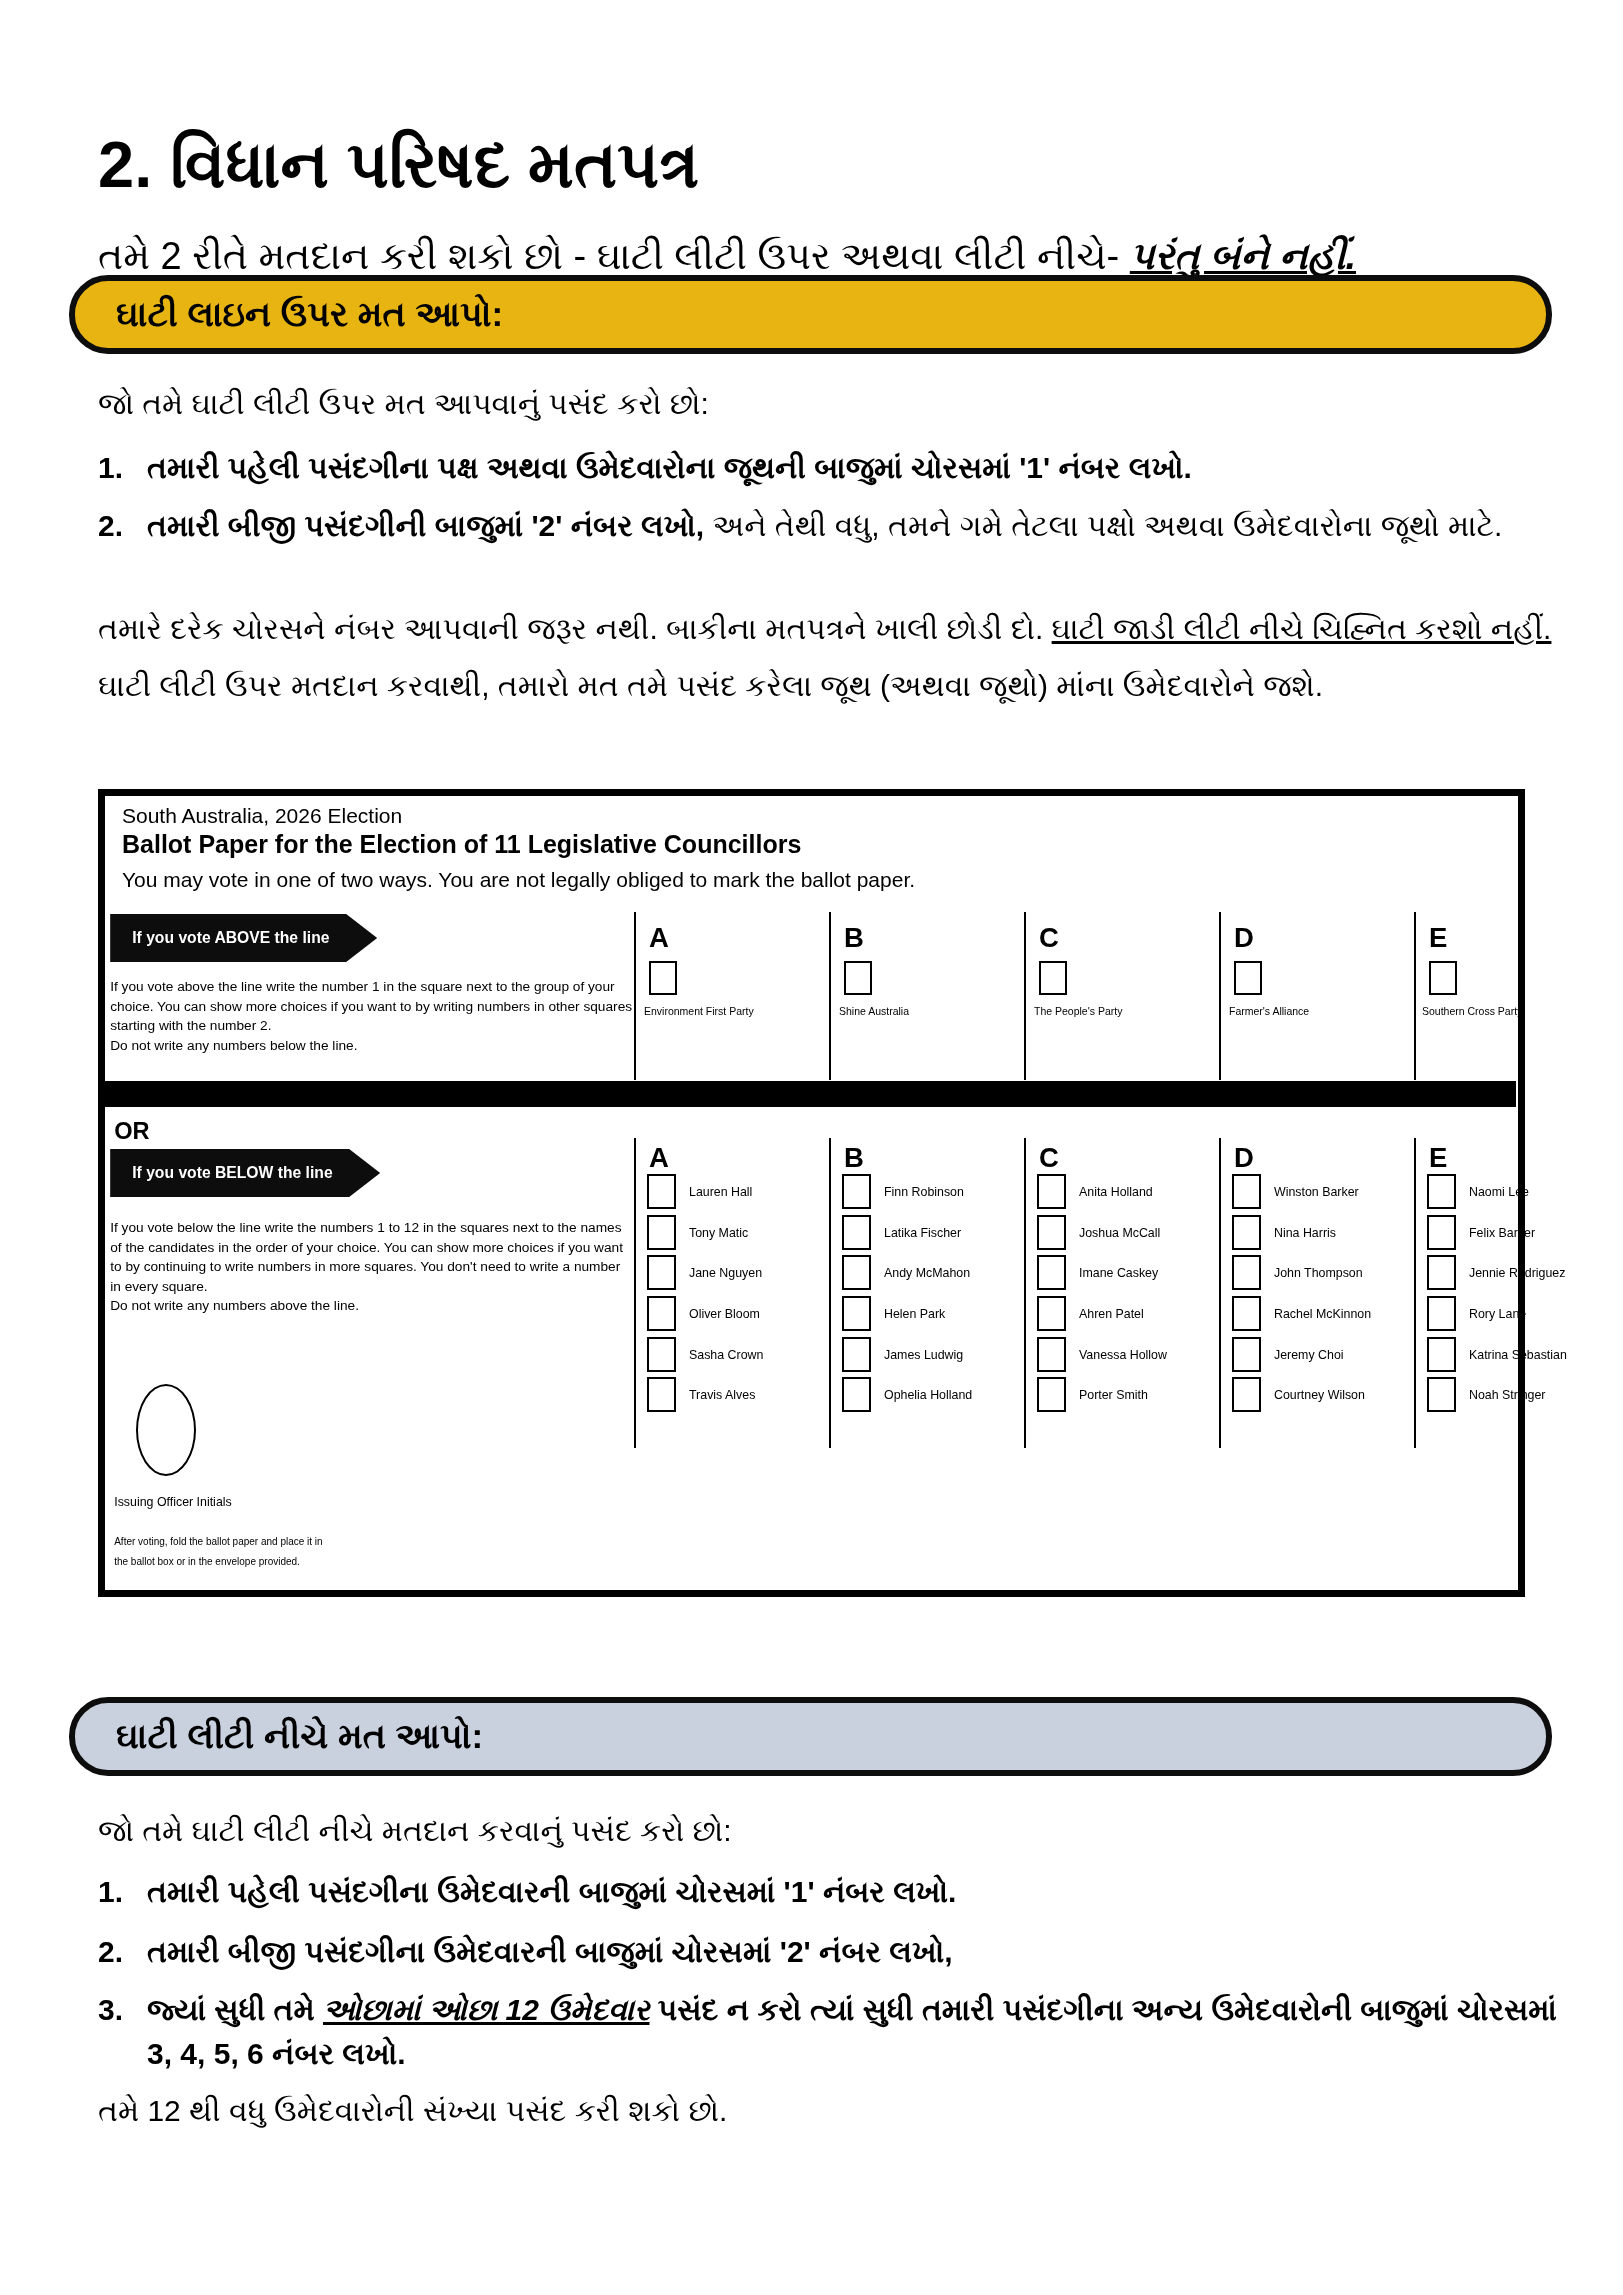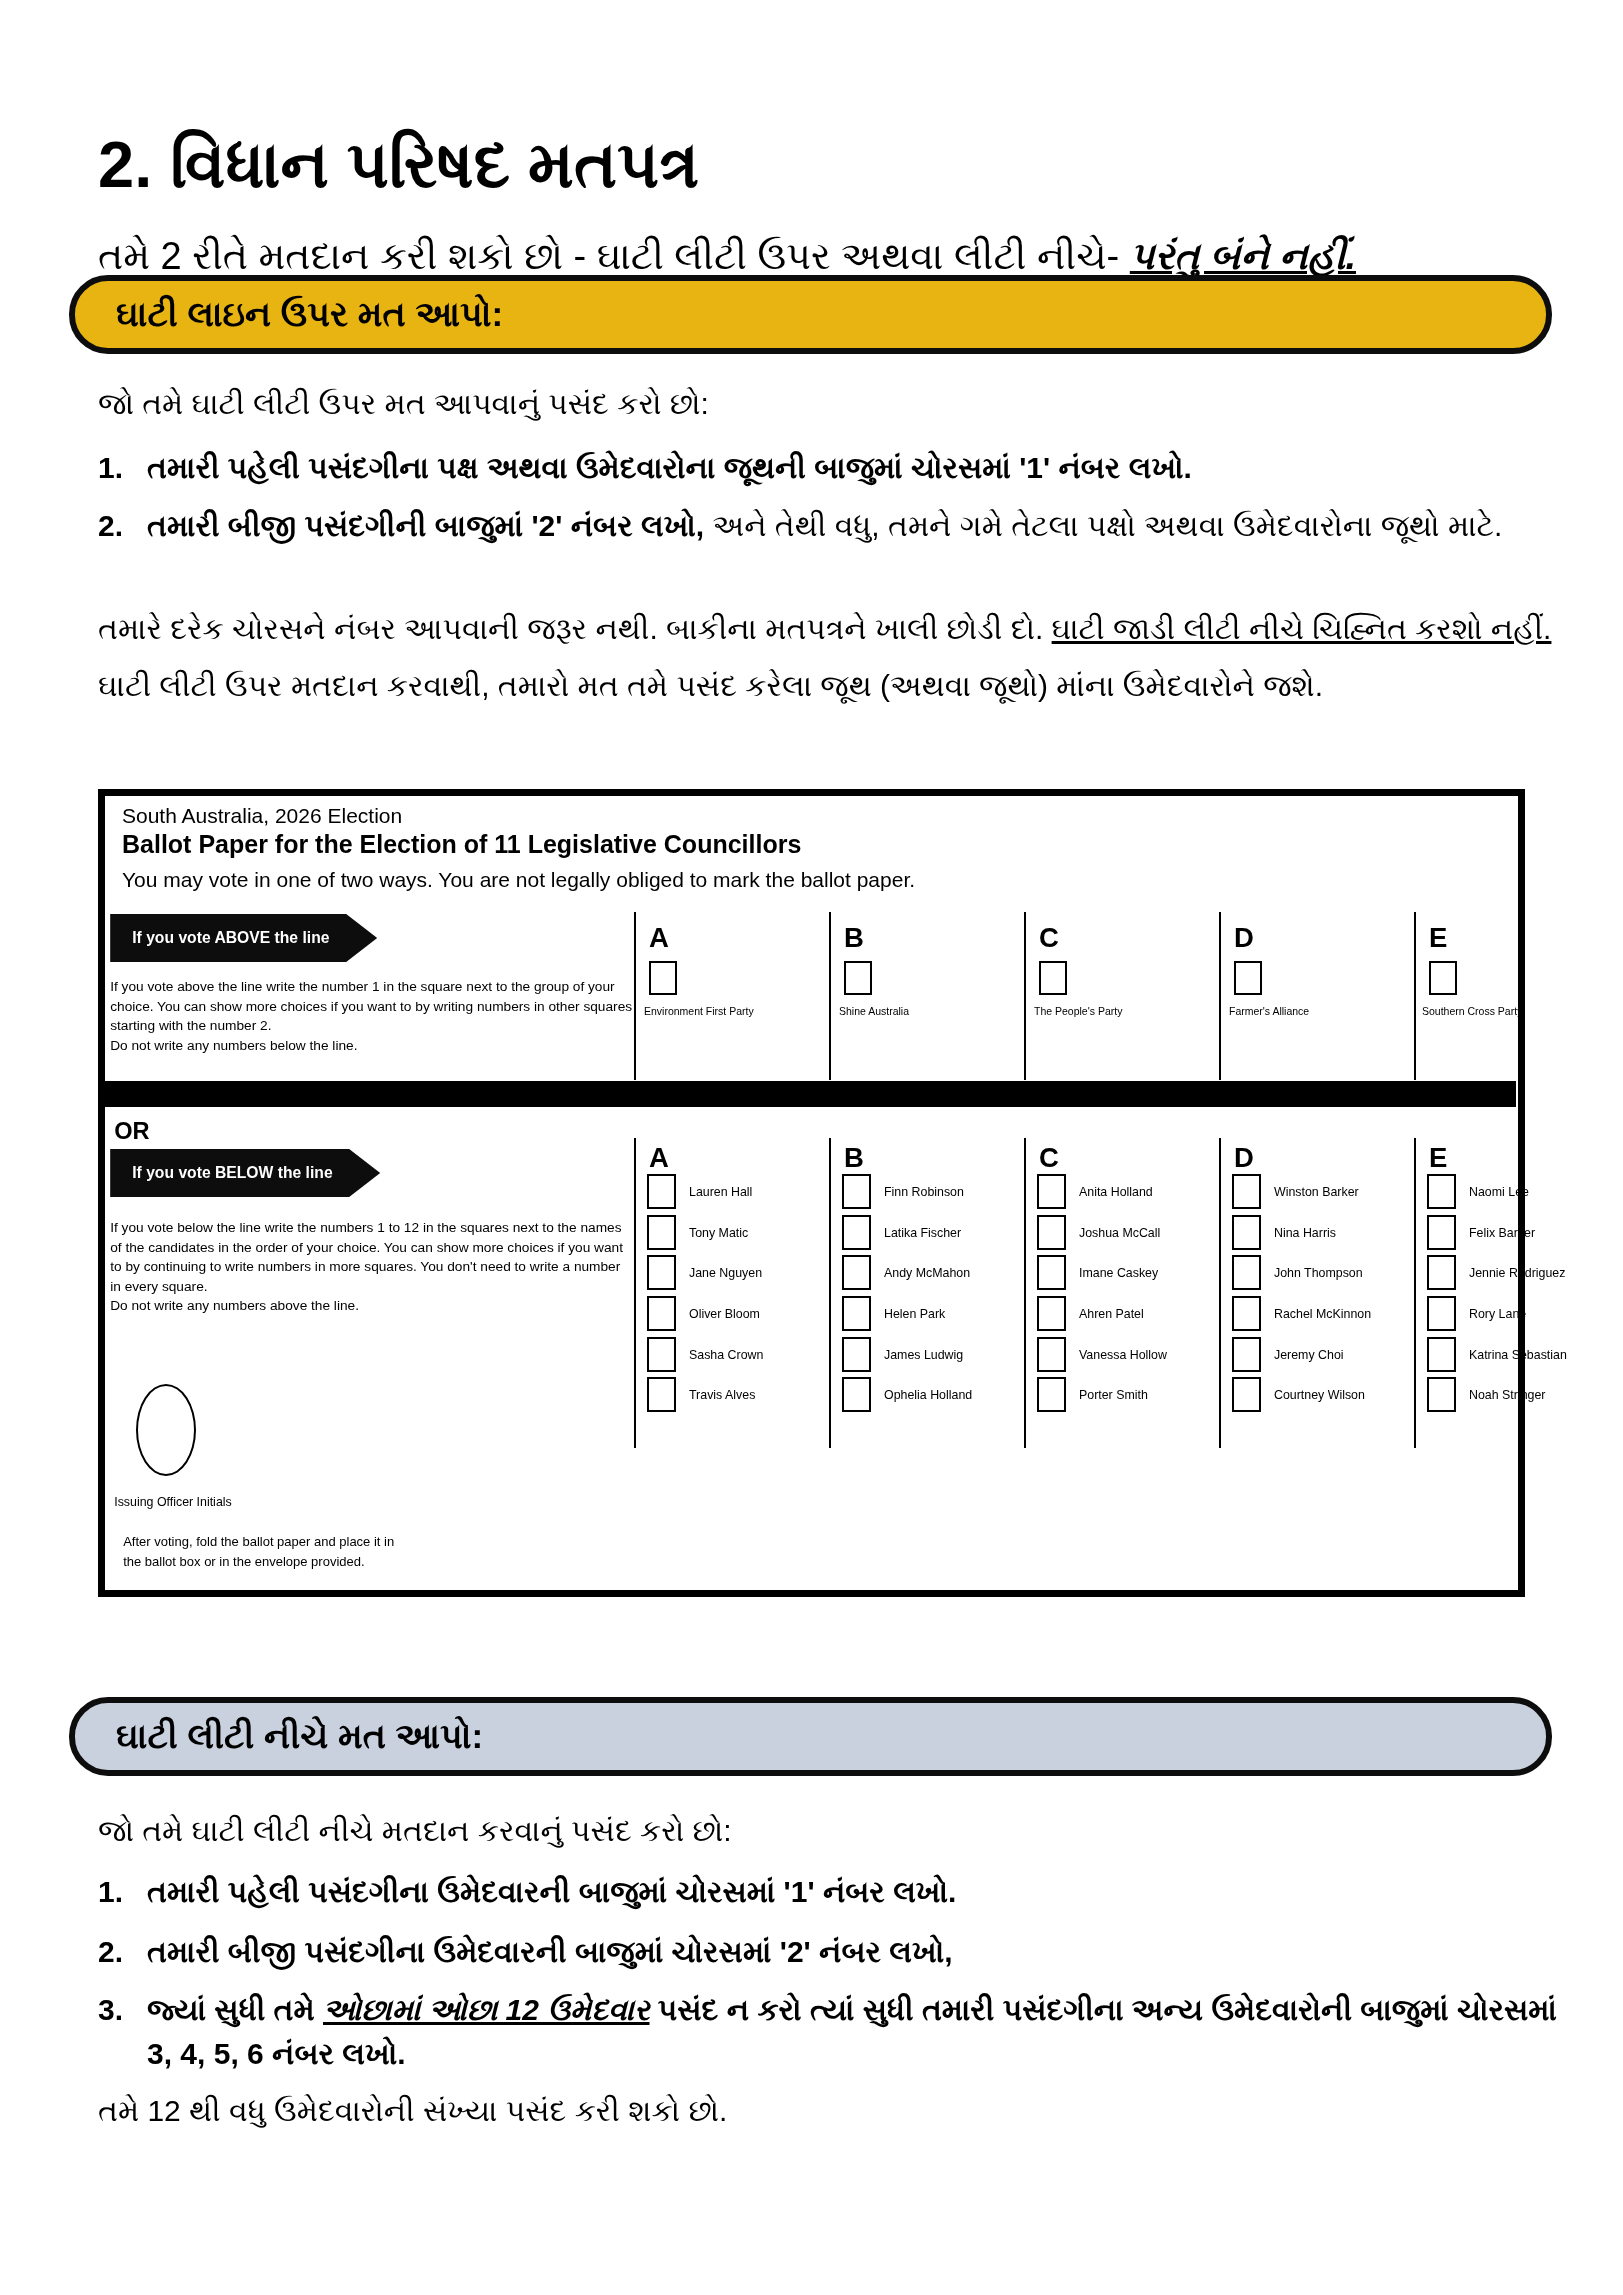--- a/index.html
+++ b/index.html
@@ -35,21 +35,21 @@
   .thickline{left:0;top:285px;width:1411px;height:25.5px;background:#000;}
   .or{left:9.2px;top:322px;font-size:23.6px;font-weight:bold;}
   .collabel{font-size:27.5px;font-weight:bold;}
   .sq-a{width:23.6px;height:30px;border:2.6px solid #000;background:#fff;}
   .sq-b{width:25px;height:31px;border:2.6px solid #000;background:#fff;}
   .party{font-size:10.5px;white-space:nowrap;}
   .cand-row{display:flex;align-items:center;gap:13px;}
   .cand{font-size:12.4px;white-space:nowrap;}
   .ellipse{left:31px;top:588px;width:56px;height:88px;border:2px solid #000;border-radius:50%;}
   .officer{left:9.2px;top:699px;font-size:12.4px;}
-  .bfooter{left:9.2px;top:736px;font-size:13px;line-height:20px;margin-left:9px;}
+  .bfooter{left:9.2px;top:736px;font-size:10px;line-height:20px;}
 </style>
 </head>
 <body>
 
 <div class="page">
 
   <h1 class="abs page-title gu">2. વિધાન પરિષદ મતપત્ર</h1>
 
   <p class="abs intro gu"><span>તમે 2 રીતે મતદાન કરી શકો છો - ઘાટી લીટી ઉપર અથવા લીટી નીચે- </span><span class="emph-bu">પરંતુ બંને નહીં.</span></p>
 

